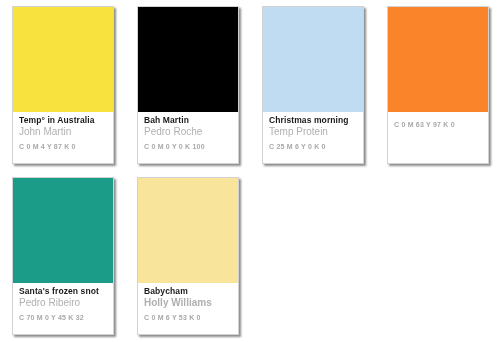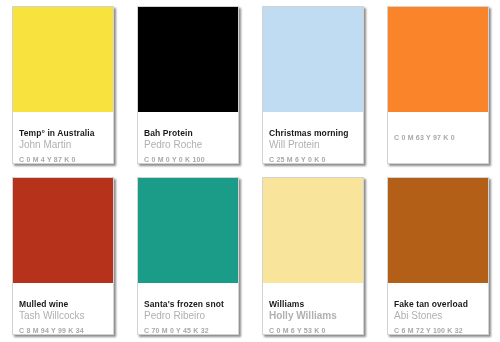--- a/index.html
+++ b/index.html
@@ -39,21 +39,21 @@
     flex-direction: column;
     overflow: hidden;
   }
   .swatch-color {
     flex: 0 0 105px;
     width: 100%;
   }
   .swatch-info {
     flex: 1 1 auto;
     background: #ffffff;
-    padding: 16px 6px 0 6px;
+    padding: 3px 6px 0 6px;
     box-sizing: border-box;
   }
   .swatch-name {
     font-size: 8.5px;
     font-weight: bold;
     color: #1a1a1a;
     line-height: 11px;
     letter-spacing: 0.1px;
     white-space: nowrap;
   }
@@ -88,84 +88,64 @@
         <div class="swatch-author" style="color: rgb(176, 176, 176);">John Martin</div>
         <div class="swatch-cmyk" style="color: rgb(168, 168, 168);">C 0  M 4  Y 87  K 0</div>
       </div>
     </div>
   </div>
 
   <div class="card-cell">
     <div class="swatch-card">
       <div class="swatch-color" style="background-color: rgb(0, 0, 0);"></div>
       <div class="swatch-info">
-        <div class="swatch-name" style="color: rgb(26, 26, 26);">Bah Protein</div>
+        <div class="swatch-name" style="color: rgb(26, 26, 26);">Bah Martin</div>
         <div class="swatch-author" style="color: rgb(176, 176, 176);">Pedro Roche</div>
         <div class="swatch-cmyk" style="color: rgb(168, 168, 168);">C 0  M 0  Y 0  K 100</div>
       </div>
     </div>
   </div>
 
   <div class="card-cell">
     <div class="swatch-card">
       <div class="swatch-color" style="background-color: rgb(192, 220, 242);"></div>
       <div class="swatch-info">
         <div class="swatch-name" style="color: rgb(26, 26, 26);">Christmas morning</div>
-        <div class="swatch-author" style="color: rgb(176, 176, 176);">Will Protein</div>
+        <div class="swatch-author" style="color: rgb(176, 176, 176);">Temp Protein</div>
         <div class="swatch-cmyk" style="color: rgb(168, 168, 168);">C 25  M 6  Y 0  K 0</div>
       </div>
     </div>
   </div>
 
   <div class="card-cell">
     <div class="swatch-card">
       <div class="swatch-color" style="background-color: rgb(250, 132, 41);"></div>
       <div class="swatch-info">
         <div class="swatch-cmyk" style="color: rgb(168, 168, 168);">C 0  M 63  Y 97  K 0</div>
       </div>
     </div>
   </div>
 
-  <div class="card-cell">
-    <div class="swatch-card">
-      <div class="swatch-color" style="background-color: rgb(182, 50, 26);"></div>
-      <div class="swatch-info">
-        <div class="swatch-name" style="color: rgb(26, 26, 26);">Mulled wine</div>
-        <div class="swatch-author" style="color: rgb(176, 176, 176);">Tash Willcocks</div>
-        <div class="swatch-cmyk" style="color: rgb(168, 168, 168);">C 8  M 94  Y 99  K 34</div>
-      </div>
-    </div>
-  </div>
 
   <div class="card-cell">
     <div class="swatch-card">
       <div class="swatch-color" style="background-color: rgb(27, 156, 137);"></div>
       <div class="swatch-info">
         <div class="swatch-name" style="color: rgb(26, 26, 26);">Santa's frozen snot</div>
         <div class="swatch-author" style="color: rgb(176, 176, 176);">Pedro Ribeiro</div>
         <div class="swatch-cmyk" style="color: rgb(168, 168, 168);">C 70  M 0  Y 45  K 32</div>
       </div>
     </div>
   </div>
 
   <div class="card-cell">
     <div class="swatch-card">
       <div class="swatch-color" style="background-color: rgb(248, 228, 155);"></div>
       <div class="swatch-info">
-        <div class="swatch-name" style="color: rgb(26, 26, 26);">Williams</div>
+        <div class="swatch-name" style="color: rgb(26, 26, 26);">Babycham</div>
         <div class="swatch-author" style="color: rgb(176, 176, 176); font-weight: bold;">Holly Williams</div>
         <div class="swatch-cmyk" style="color: rgb(168, 168, 168);">C 0  M 6  Y 53  K 0</div>
       </div>
     </div>
   </div>
 
-  <div class="card-cell">
-    <div class="swatch-card">
-      <div class="swatch-color" style="background-color: rgb(180, 95, 23);"></div>
-      <div class="swatch-info">
-        <div class="swatch-name" style="color: rgb(26, 26, 26);">Fake tan overload</div>
-        <div class="swatch-author" style="color: rgb(176, 176, 176);">Abi Stones</div>
-        <div class="swatch-cmyk" style="color: rgb(168, 168, 168);">C 6  M 72  Y 100  K 32</div>
-      </div>
-    </div>
-  </div>
 
 </div>
 
 </body></html>

